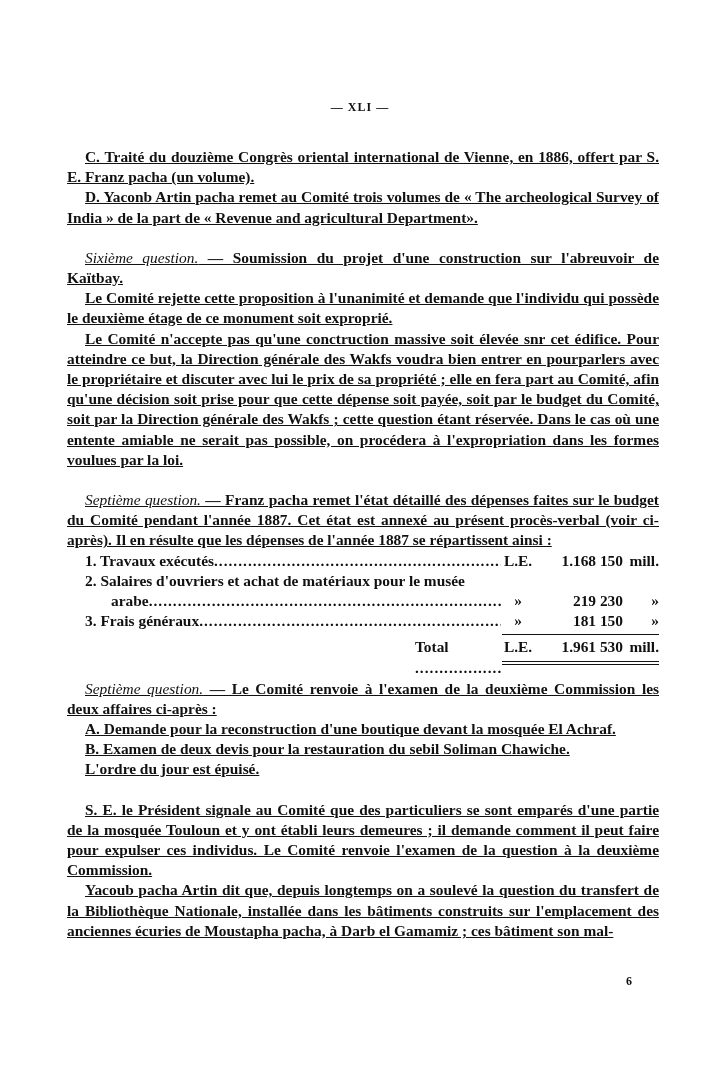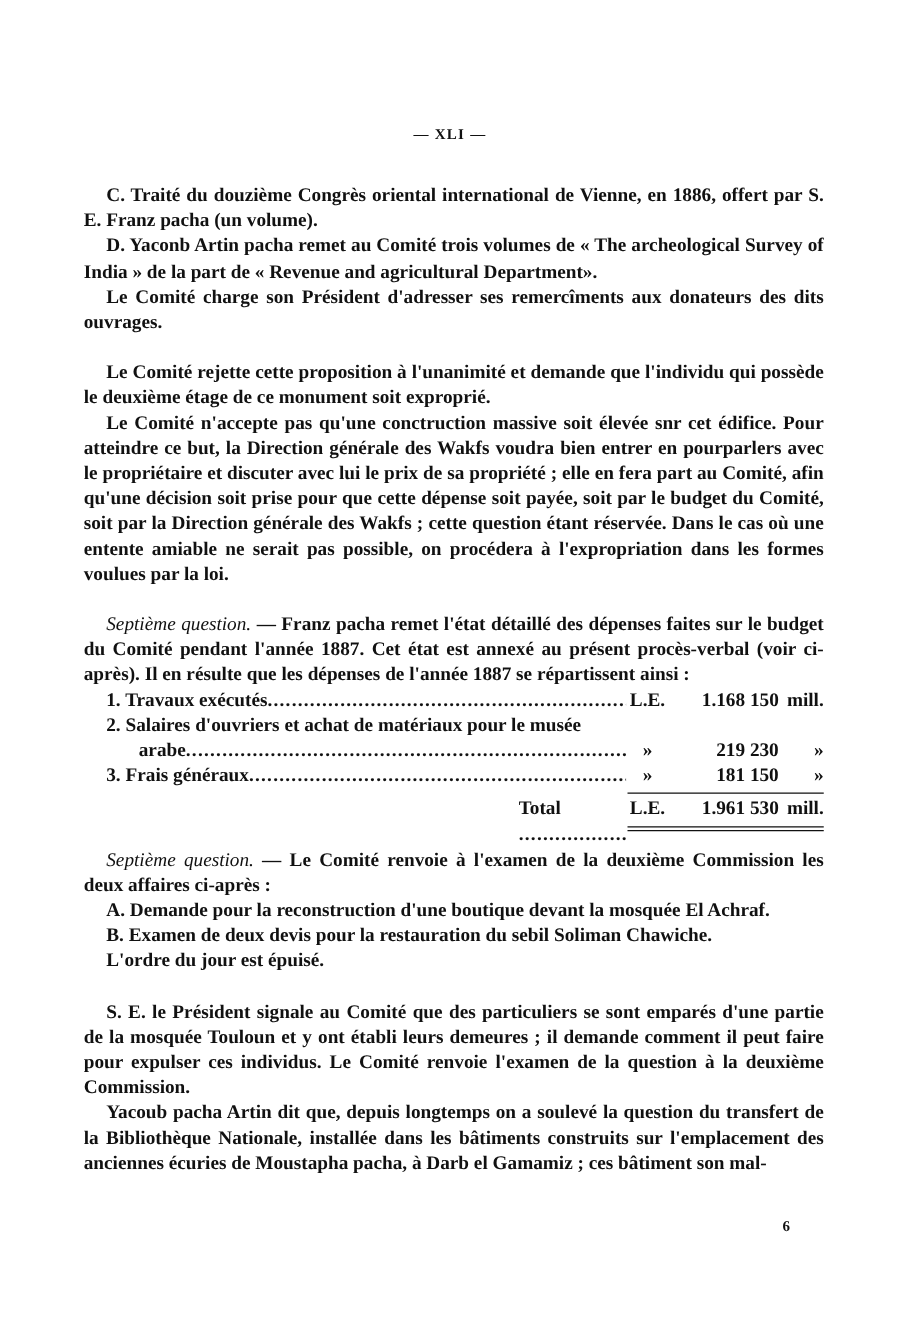--- a/index.html
+++ b/index.html
@@ -3,21 +3,21 @@
 <meta charset="utf-8">
 <style>
   html, body { margin: 0; padding: 0; background: #ffffff; }
   body { width: 720px; height: 1065px; position: relative; overflow: hidden;
          font-family: "Liberation Serif", "DejaVu Serif", serif; color: #111; }
   .page { position: absolute; left: 0; top: 0; width: 720px; height: 1065px; }
   .folio { position: absolute; top: 100px; left: 0; width: 720px; text-align: center;
            font-size: 12px; font-weight: bold; letter-spacing: 1px; }
   .body { position: absolute; left: 67px; width: 592px; font-size: 15.4px; line-height: 20.2px;
           text-align: justify; font-weight: bold; }
-  .body p { margin: 0; text-indent: 18px; }
+  .body p { margin: 0; text-indent: 18px; text-decoration: underline; }
   .gap { height: 20px; }
   .it { font-style: italic; font-weight: normal; }
   .tbl { position: relative; width: 592px; }
   .row { display: flex; align-items: baseline; height: 20.2px; white-space: nowrap; }
   .row .lab { padding-left: 18px; overflow: hidden; flex: 1; }
   .row .cur { width: 34px; text-align: center; }
   .row .amt { width: 88px; text-align: right; }
   .row .unit { width: 36px; text-align: right; }
   .row .leader { display: flex; flex: 1; overflow: hidden; }
   .row .leader span.t { white-space: nowrap; }
@@ -28,24 +28,24 @@
 </style>
 </head>
 <body>
 
 <div class="page">
   <div class="folio">— XLI —</div>
 
   <div class="body" style="top:147px;">
     <p>C. Traité du douzième Congrès oriental international de Vienne, en 1886, offert par S. E. Franz pacha (un volume).</p>
     <p>D. Yaconb Artin pacha remet au Comité trois volumes de « The archeological Survey of India » de la part de « Revenue and agricultural Department».</p>
-    <p>Le Comité charge son Président d'adresser ses remercîments aux donateurs des dits ouvrages.</p>
 
     <div class="gap"></div>
 
+    <p><span class="it">Sixième question.</span><span> — Soumission du projet d'une construction sur l'abreuvoir de Kaïtbay.</span></p>
     <p>Le Comité rejette cette proposition à l'unanimité et demande que l'individu qui possède le deuxième étage de ce monument soit exproprié.</p>
     <p>Le Comité n'accepte pas qu'une conctruction massive soit élevée snr cet édifice. Pour atteindre ce but, la Direction générale des Wakfs voudra bien entrer en pourparlers avec le propriétaire et discuter avec lui le prix de sa propriété ; elle en fera part au Comité, afin qu'une décision soit prise pour que cette dépense soit payée, soit par le budget du Comité, soit par la Direction générale des Wakfs ; cette question étant réservée. Dans le cas où une entente amiable ne serait pas possible, on procédera à l'expropriation dans les formes voulues par la loi.</p>
 
     <div class="gap"></div>
 
     <p><span class="it">Septième question.</span><span> — Franz pacha remet l'état détaillé des dépenses faites sur le budget du Comité pendant l'année 1887. Cet état est annexé au présent procès-verbal (voir ci-après). Il en résulte que les dépenses de l'année 1887 se répartissent ainsi :</span></p>
 
     <div class="tbl">
       <div class="row">
         <div class="leader" style="padding-left:18px;">

